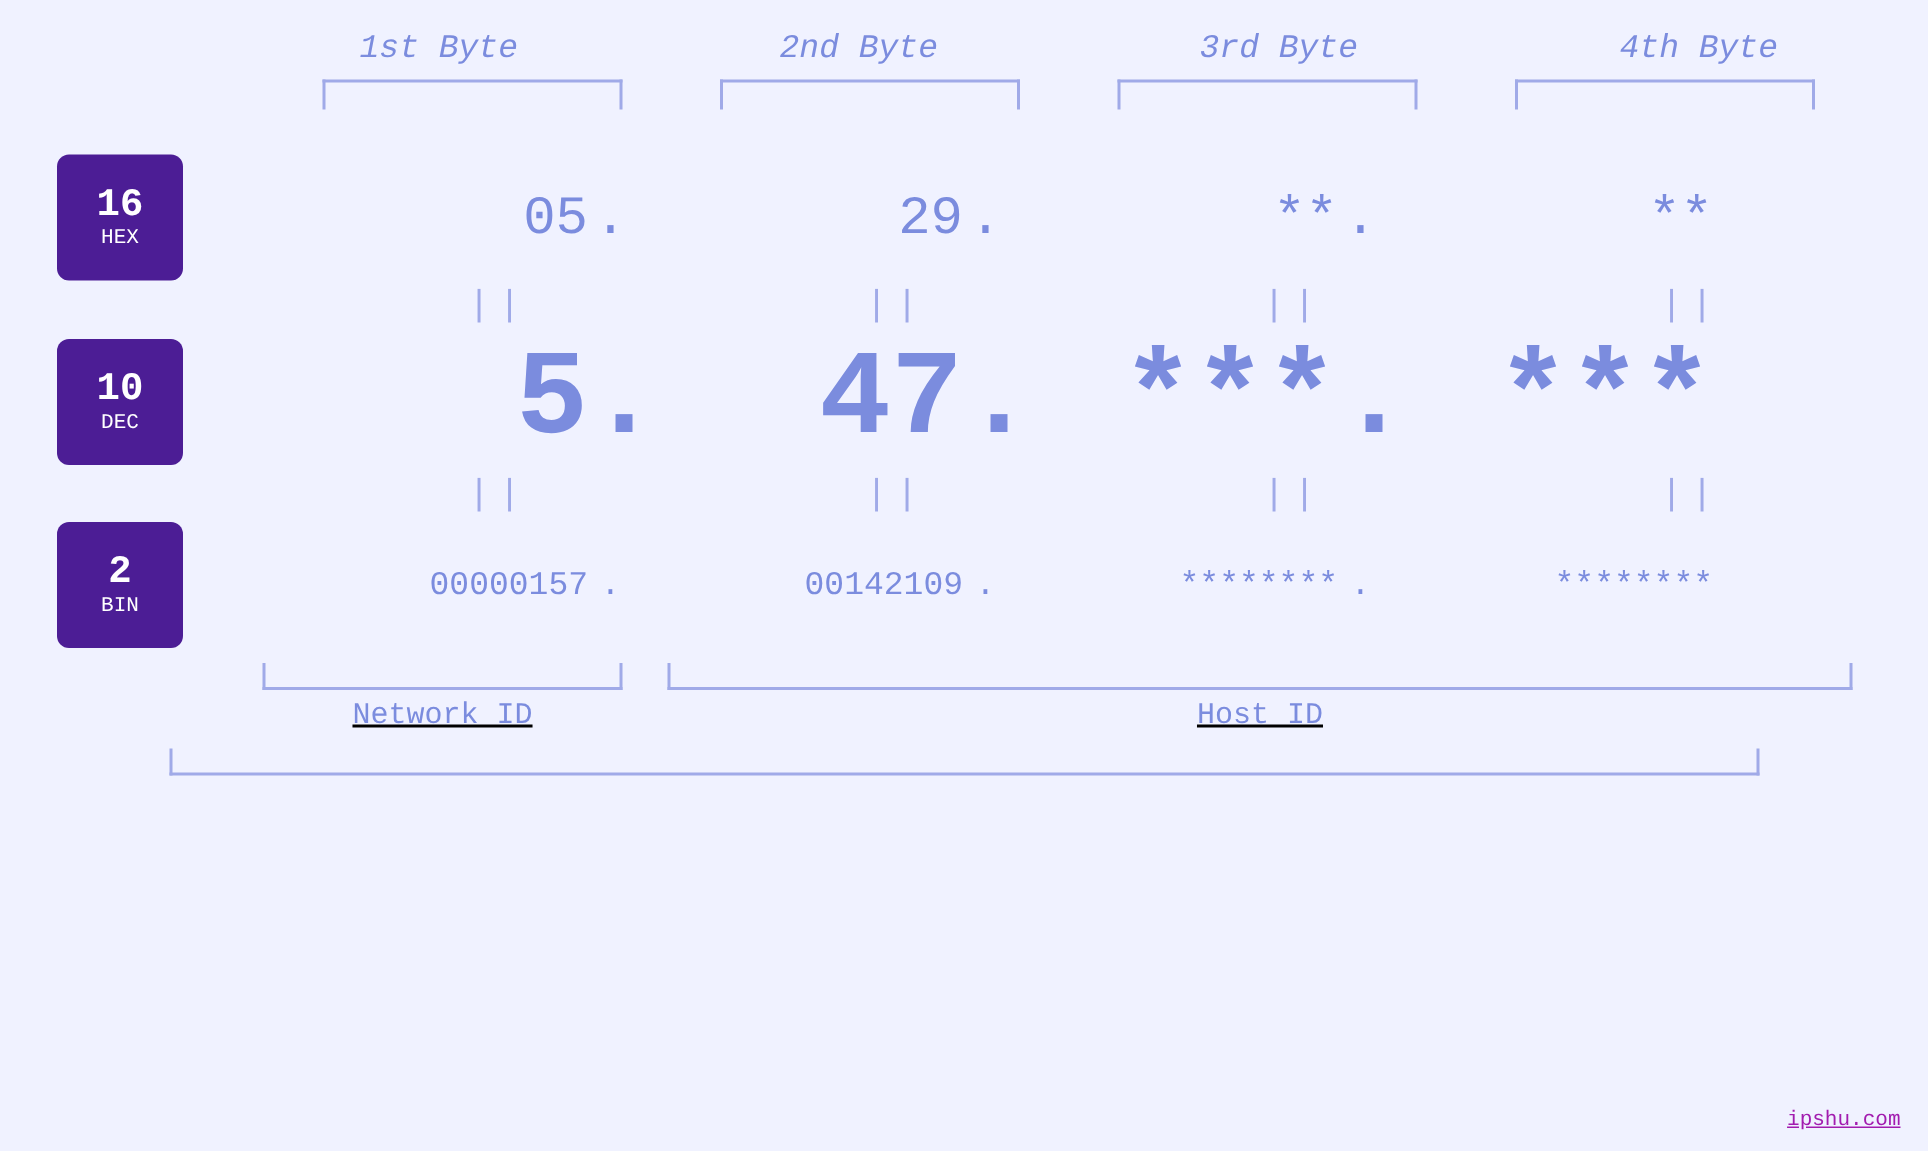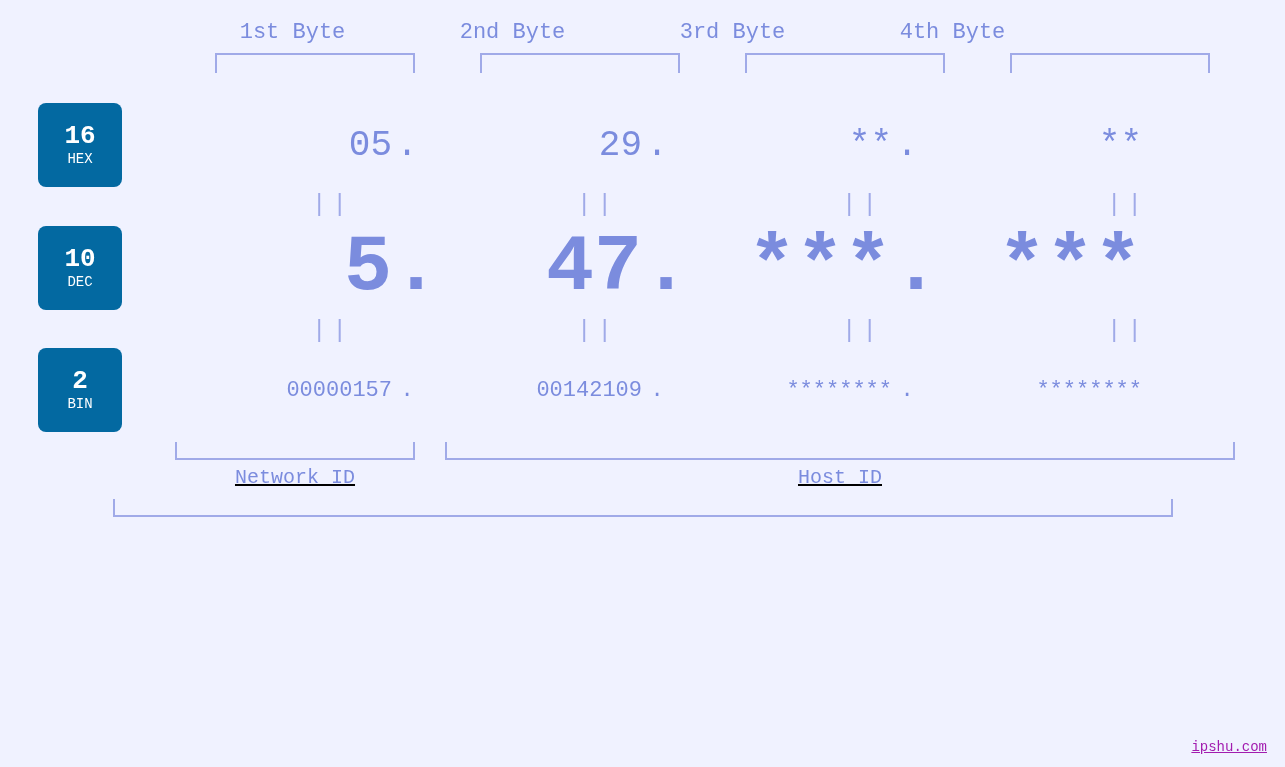--- a/index.html
+++ b/index.html
@@ -21,22 +21,23 @@
       flex-direction: column;
       align-items: center;
       padding-top: 20px;
     }
 
     
     .col-headers {
       display: flex;
       width: 1060px;
       margin-left: 140px;
-      justify-content: flex-start;
+      justify-content: space-between;
       margin-bottom: 8px;
+      font-style: italic;
     }
 
     .col-header {
       width: 220px;
       text-align: center;
       color: #7b8cde;
       font-size: 22px;
       font-family: 'Courier New', Courier, monospace;
       font-weight: normal;
     }
@@ -62,21 +63,21 @@
     .data-row {
       display: flex;
       align-items: center;
       width: 1285px;
       margin-bottom: 0;
     }
 
     .badge {
       width: 84px;
       height: 84px;
-      background: #0369a1;
+      background: #4c1d95;
       border-radius: 8px;
       display: flex;
       flex-direction: column;
       align-items: center;
       justify-content: center;
       margin-left: 38px;
       flex-shrink: 0;
     }
 
     .badge-num {

